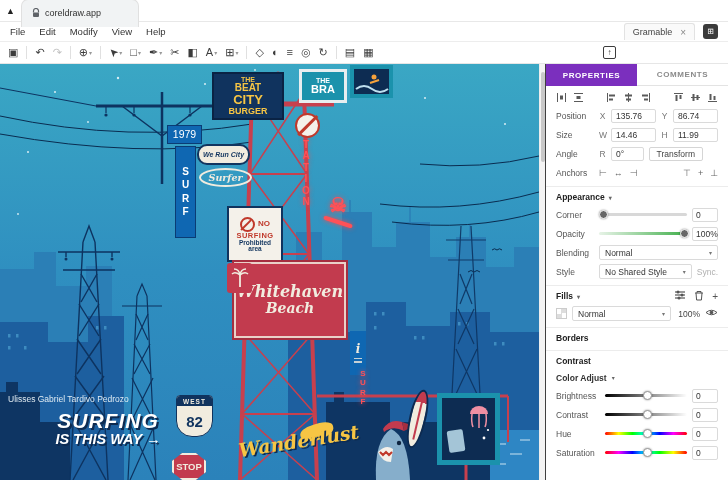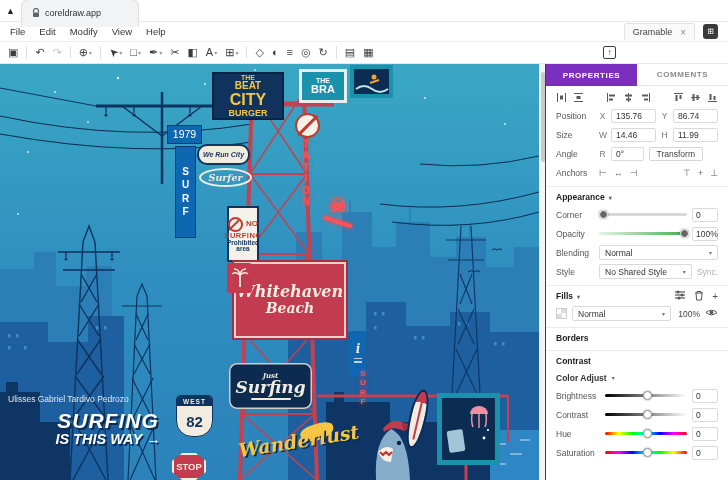--- a/index.html
+++ b/index.html
@@ -309,21 +309,21 @@
         <path d="M252,28 L307,110 M304,28 L250,110 M250,110 L309,190 M307,110 L247,190 M247,190 L312,270 M309,190 L245,270 M245,270 L315,350 M312,270 L242,350 M242,350 L317,416 M315,350 L240,416" stroke-width="1.5"></path>
         <path d="M317,332 H508 M466,332 V416" stroke-width="3"></path>
           <path d="M508,332 V378" stroke-width="2"></path>
       </g>
       <circle cx="278" cy="10" r="2.5" fill="#c7404e"></circle>
     </svg>
 
     <div class="ov colc" style="left:212px;top:8px;width:72px;height:48px;background:#10335e;border:2px solid #0a2344;color:#f6c544;font-weight:bold">
       <span style="font-size:7px">THE</span>
       <span style="font-size:10px">BEAT</span>
-      <span style="font-size:16px">CITY</span>
+      <span style="font-size:13px">CITY</span>
       <span style="font-size:9px">BURGER</span>
     </div>
 
     <div class="ov colc" style="left:299px;top:5px;width:48px;height:34px;background:#1b92ac;border:3px solid #e8eef0;color:#fff;font-weight:bold">
       <span style="font-size:7px">THE</span>
       <span style="font-size:11px">BRA</span>
     </div>
 
     <div class="ov" style="left:350px;top:1px;width:43px;height:33px;background:#0d2c52;border:4px solid #1b92ac">
       <svg width="35" height="25" viewBox="0 0 35 25">
@@ -364,21 +364,21 @@
 
     <div class="ov prohib" style="left:295px;top:49px;width:25px;height:25px">
       <div class="slash"></div>
     </div>
 
     <div class="ov colc" style="left:320px;top:116px;width:36px;height:58px">
       <span class="neon" style="font-size:20px">☠</span>
       <div style="width:30px;height:4px;background:#ff5157;border-radius:2px;transform:rotate(18deg);box-shadow:0 0 5px rgba(255,70,70,.9);margin-top:4px"></div>
     </div>
 
-    <div class="ov colc" style="left:227px;top:142px;width:32px;height:56px;background:#f4f1ea;border:2px solid #10335e;padding-top:2px">
+    <div class="ov colc" style="left:227px;top:142px;width:56px;height:56px;background:#f4f1ea;border:2px solid #10335e;padding-top:2px">
       <div style="display:flex;align-items:center;gap:3px">
         <div class="prohib" style="width:15px;height:15px;border-width:2px">
             <div class="slash" style="height:2px"></div>
           </div>
         <span style="color:#c0392b;font-weight:bold;font-size:8px">NO</span>
       </div>
       <span style="color:#c0392b;font-weight:bold;font-size:7.5px;letter-spacing:.5px">SURFING</span>
       <span style="color:#10335e;font-weight:bold;font-size:6.5px">Prohibited</span>
       <span style="color:#10335e;font-weight:bold;font-size:6.5px">area</span>
     </div>
@@ -394,25 +394,20 @@
       <span class="script" style="font-size:16px">Whitehaven</span>
       <span class="script" style="font-size:14px">Beach</span>
     </div>
 
     <div class="ov colc" style="left:350px;top:267px;width:16px;height:44px;background:#0f67b2;color:#f1ecdf;gap:2px">
       <span class="script" style="font-size:12px">i</span>
       <div style="width:8px;height:1.5px;background:#f1ecdf;opacity:.8"></div>
       <div style="width:8px;height:1.5px;background:#f1ecdf;opacity:.8"></div>
     </div>
 
-    <div class="ov colc" style="left:229px;top:299px;width:83px;height:46px;background:#0d2a50;border-radius:8px;box-shadow:inset 0 0 0 1.5px rgba(241,236,223,.85);color:#f1ecdf">
-      <span class="script" style="font-size:7px">Just</span>
-      <span class="script" style="font-size:17px">Surfing</span>
-      <div style="width:40px;height:2px;background:#f1ecdf;border-radius:2px;margin-top:1px"></div>
-    </div>
 
     <div class="ov colc neon" style="left:357px;top:306px;width:12px;font-size:8px;gap:1px">
       <span>S</span>
       <span>U</span>
       <span>R</span>
       <span>F</span>
     </div>
 
     <div class="ov colc" style="left:28px;top:346px;width:160px;color:#fff;font-weight:bold;font-style:italic">
       <span style="font-size:21px;letter-spacing:1px;text-shadow:2px 2px 0 #0d2a50">SURFING</span>

